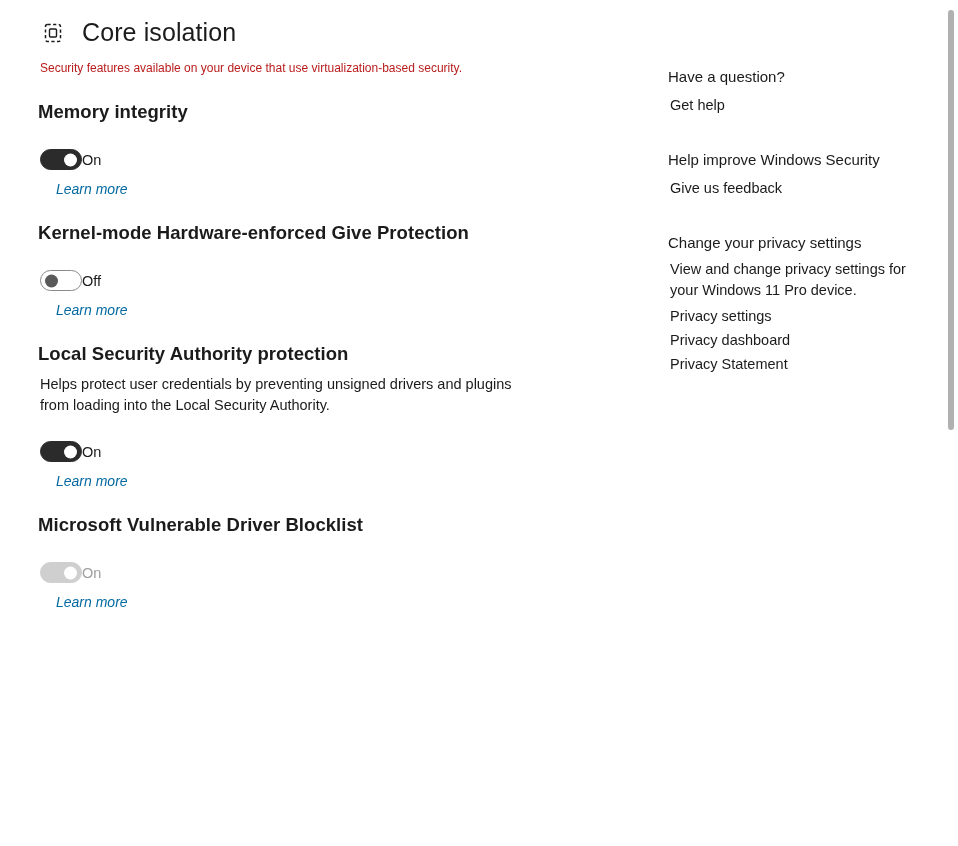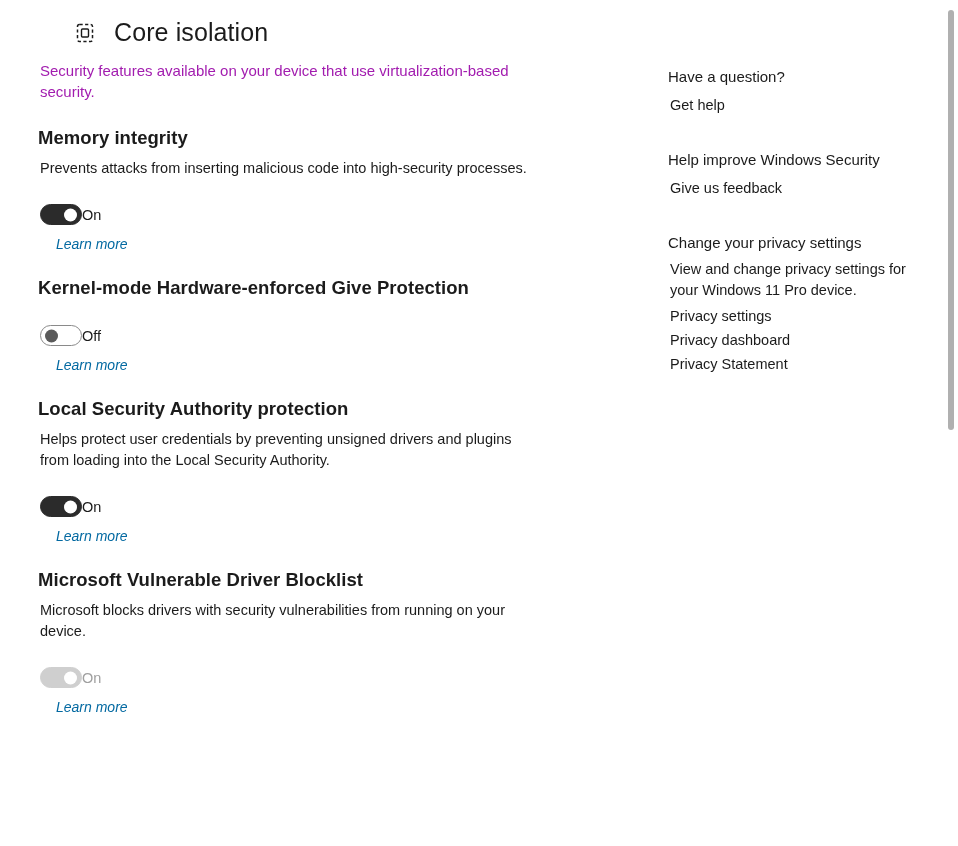--- a/index.html
+++ b/index.html
@@ -19,21 +19,20 @@
     height: 846px;
     background: #ffffff;
   }
 
   
   .header {
     display: flex;
     align-items: center;
     gap: 14px;
     padding: 18px 0 0 38px;
-    margin-left: 32px;
   }
   .header-icon {
     width: 30px;
     height: 30px;
     display: block;
     flex: 0 0 auto;
   }
   .page-title {
     font-size: 25px;
     font-weight: 400;
@@ -55,23 +54,23 @@
     flex: 0 0 560px;
   }
   .right-col {
     width: 300px;
     flex: 0 0 300px;
     margin-left: 70px;
     padding-top: 8px;
   }
 
   .intro {
-    font-size: 15px;
+    font-size: 12px;
     line-height: 1.42;
-    color: #a21caf;
+    color: #b91c1c;
     max-width: 480px;
     margin: 0 0 6px 2px;
   }
 
   .section { margin-top: 24px; }
   .section-title {
     font-size: 18.5px;
     font-weight: 600;
     color: #1b1b1b;
     margin: 0 0 9px 0;
@@ -209,21 +208,20 @@
   </div>
 
   <div class="content">
 
     <div class="left-col">
 
       <p class="intro">Security features available on your device that use virtualization-based security.</p>
 
       <div class="section">
         <h2 class="section-title">Memory integrity</h2>
-        <p class="section-desc">Prevents attacks from inserting malicious code into high-security processes.</p>
         <div class="toggle-row">
           <div class="toggle on">
             <span class="knob"></span>
           </div>
           <span class="toggle-label">On</span>
         </div>
         <a class="learn-more" href="#">Learn more</a>
       </div>
 
       <div class="section">
@@ -244,21 +242,20 @@
           <div class="toggle on">
             <span class="knob"></span>
           </div>
           <span class="toggle-label">On</span>
         </div>
         <a class="learn-more" href="#">Learn more</a>
       </div>
 
       <div class="section">
         <h2 class="section-title">Microsoft Vulnerable Driver Blocklist</h2>
-        <p class="section-desc">Microsoft blocks drivers with security vulnerabilities from running on your device.</p>
         <div class="toggle-row">
           <div class="toggle disabled">
             <span class="knob"></span>
           </div>
           <span class="toggle-label dim">On</span>
         </div>
         <a class="learn-more" href="#">Learn more</a>
       </div>
 
     </div>

